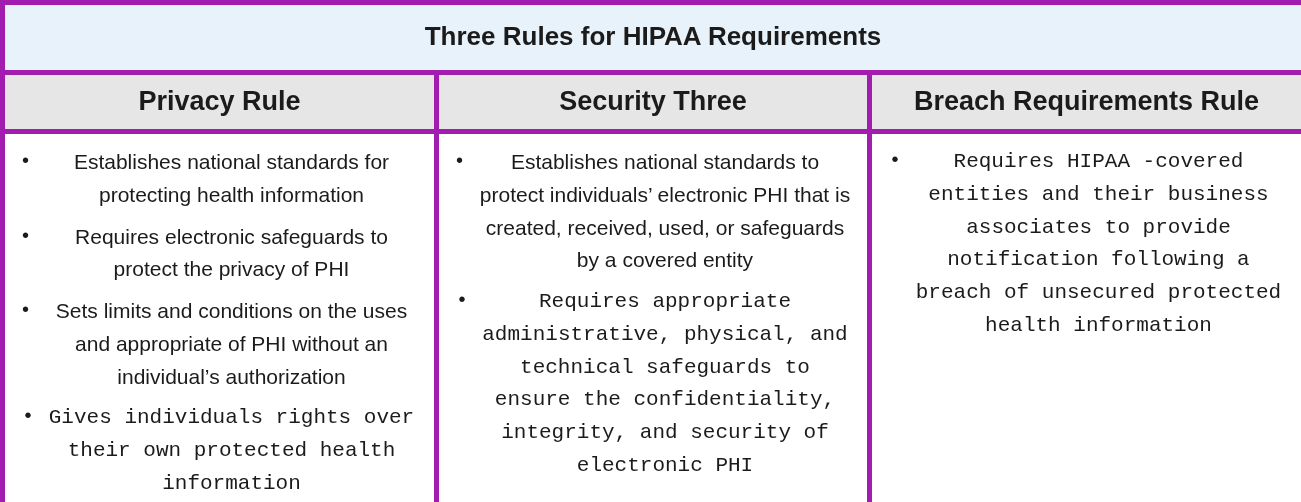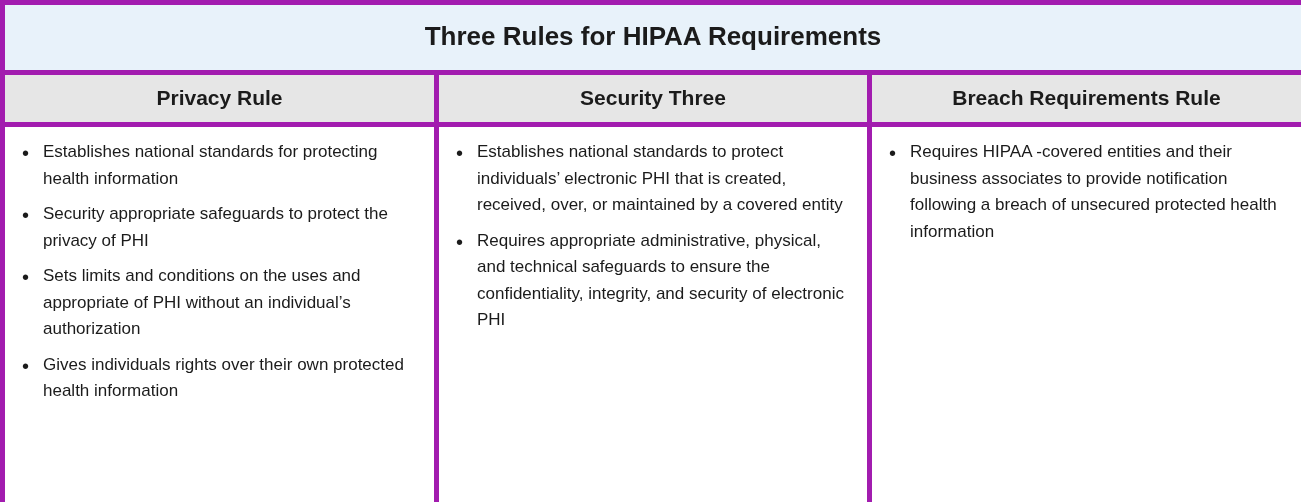--- a/index.html
+++ b/index.html
@@ -32,47 +32,49 @@
     text-align: center;
     font-size: 26px;
     font-weight: bold;
     color: #1b1b1b;
     padding: 16px 10px 18px 10px;
     height: 66px;
   }
   .header-cell {
     background: #e6e6e6;
     text-align: center;
-    font-size: 21px;
+    font-size: 27px;
     font-weight: bold;
     color: #1b1b1b;
     padding: 11px 8px 12px 8px;
     height: 45px;
   }
   .body-cell {
     background: #ffffff;
     vertical-align: top;
     padding: 12px 14px 14px 10px;
     height: 385px;
   }
   ul.points {
     margin: 0;
     padding: 0 0 0 26px;
     list-style: none;
   }
   ul.points li {
     position: relative;
-    font-size: 17px;
+    font-size: 21px;
     line-height: 1.56;
     color: #1b1b1b;
     margin: 0 0 9px 0;
     padding-left: 2px;
+    text-align: center;
   }
   ul.points li:last-child {
     margin-bottom: 0;
+    font-family: Liberation Mono, monospace;
   }
   ul.points li::before {
     content: "\2022";
     position: absolute;
     left: -19px;
     top: -1px;
     font-size: 20px;
     line-height: 1.56;
     color: #1b1b1b;
   }
@@ -98,28 +100,28 @@
         <th class="header-cell">Privacy Rule</th>
         <th class="header-cell">Security Three</th>
         <th class="header-cell">Breach Requirements Rule</th>
       </tr>
     </thead>
     <tbody>
       <tr>
         <td class="body-cell">
           <ul class="points">
             <li>Establishes national standards for protecting health information</li>
-            <li>Security appropriate safeguards to protect the privacy of PHI</li>
+            <li>Requires electronic safeguards to protect the privacy of PHI</li>
             <li>Sets limits and conditions on the uses and appropriate of PHI without an individual’s authorization</li>
             <li>Gives individuals rights over their own protected health information</li>
           </ul>
         </td>
         <td class="body-cell">
           <ul class="points">
-            <li>Establishes national standards to protect individuals’ electronic PHI that is created, received, over, or maintained by a covered entity</li>
+            <li>Establishes national standards to protect individuals’ electronic PHI that is created, received, used, or safeguards by a covered entity</li>
             <li>Requires appropriate administrative, physical, and technical safeguards to ensure the confidentiality, integrity, and security of electronic PHI</li>
           </ul>
         </td>
         <td class="body-cell">
           <ul class="points">
             <li>Requires HIPAA -covered entities and their business associates to provide notification following a breach of unsecured protected health information</li>
           </ul>
         </td>
       </tr>
     </tbody>

